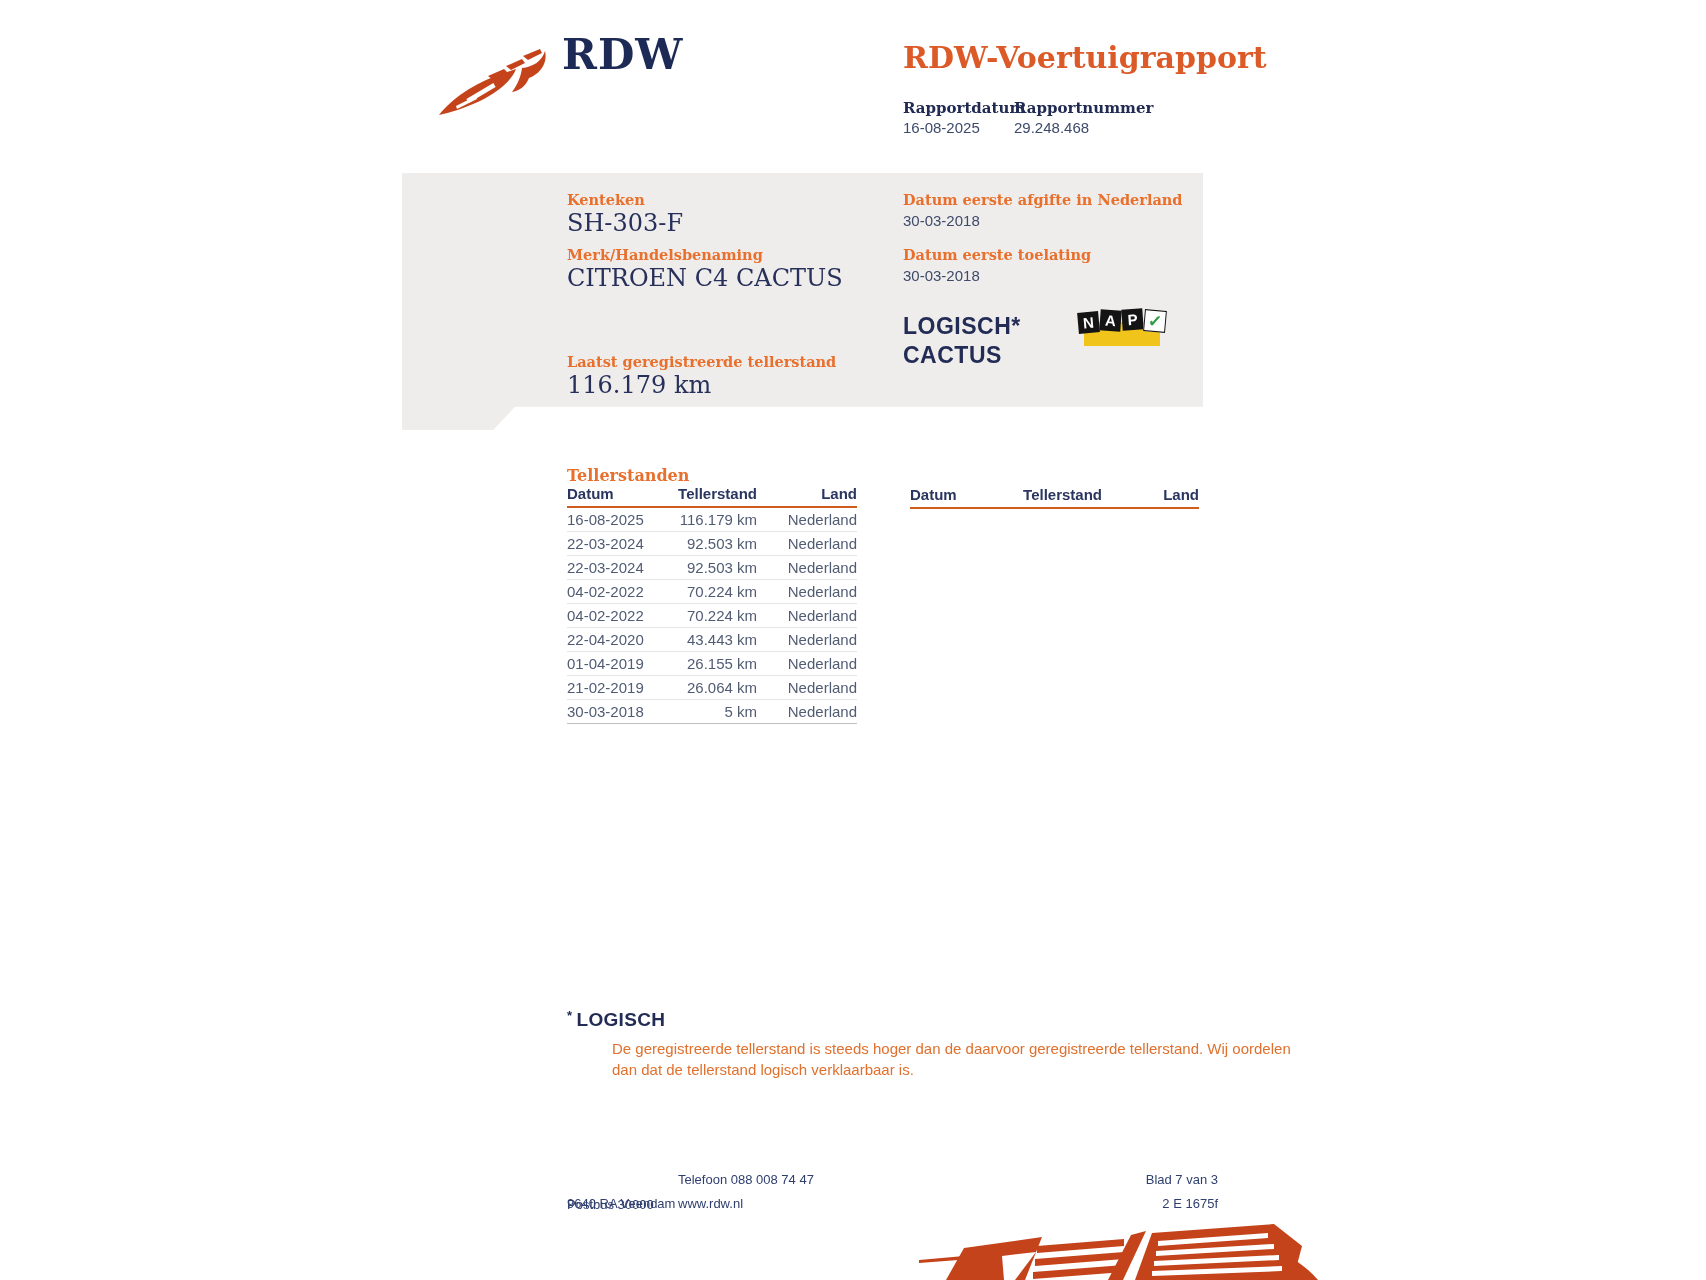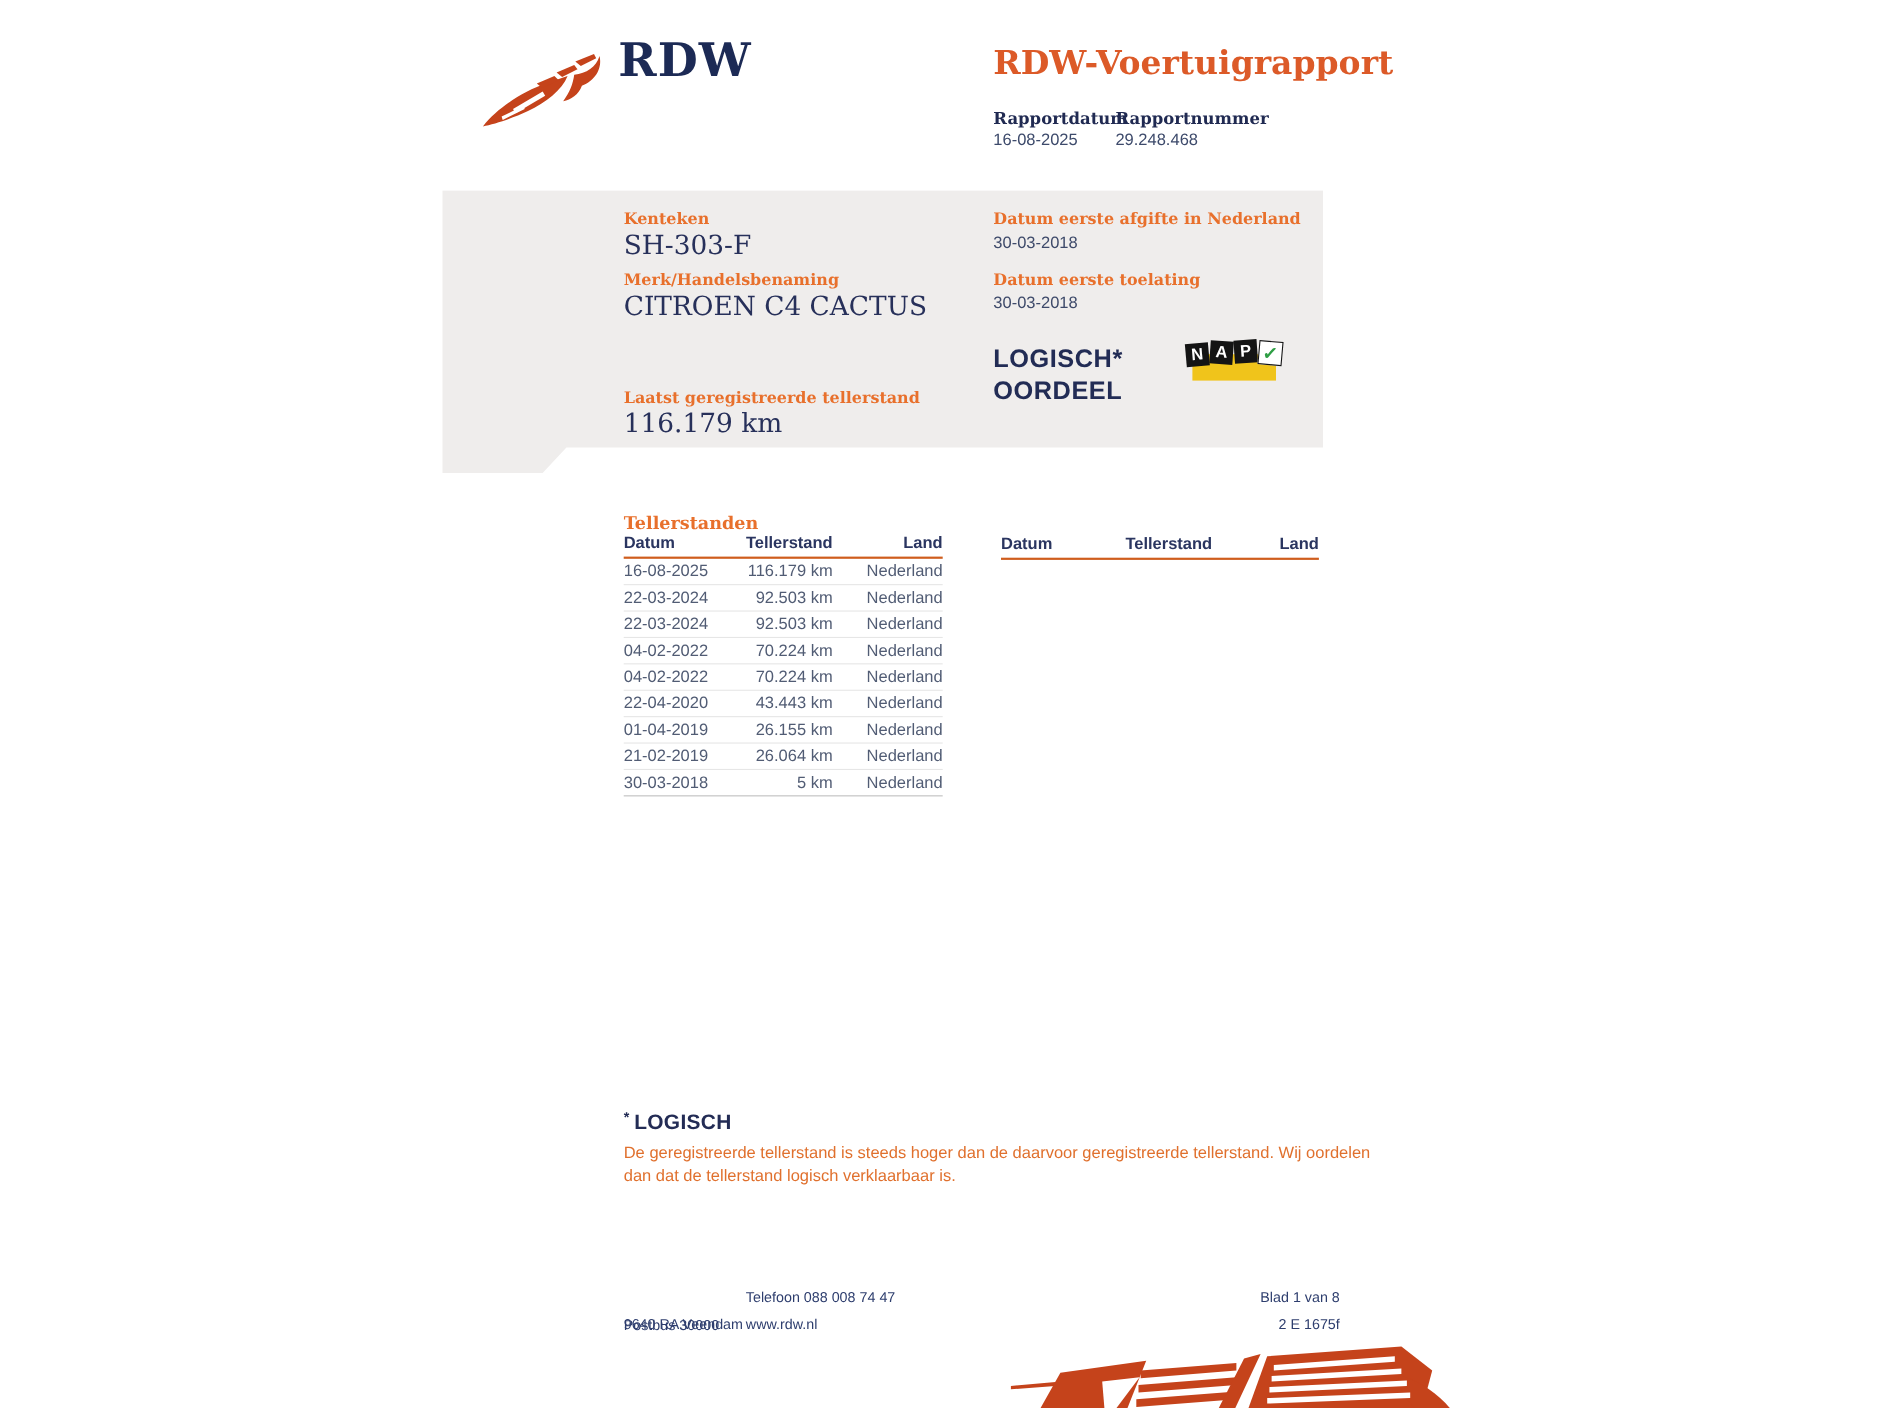--- a/index.html
+++ b/index.html
@@ -42,21 +42,21 @@
             padding-bottom:4px;border-bottom:2px solid #cf5d1d;}
   .tbl-row{display:grid;grid-template-columns:95px 1fr 100px;height:23px;align-items:center;
            color:#515c74;border-bottom:1px solid #e6e6e6;}
   .tbl-row:last-child{border-bottom:1px solid #bfbfbf;}
   .c-right{text-align:right;}
 
   
   .fn-head{color:#232c55;}
   .fn-star{font-size:13px;font-weight:700;vertical-align:6px;}
   .fn-title{font-size:19px;font-weight:700;letter-spacing:.3px;}
-  .fn-text{width:700px;font-size:15px;line-height:21px;color:#e0702d;}
+  .fn-text{width:700px;font-size:15px;line-height:21px;color:#e0702d;margin-left:45px;}
 
   
   .foot{font-size:13px;color:#2e3e6e;}
 </style>
 </head>
 <body>
 
 <div class="page">
 
   <svg class="abs" style="left:436px;top:46px;" width="118" height="74" viewBox="0 0 118 74">
@@ -90,21 +90,21 @@
     <div class="abs slab fld-label" style="left:165px;top:180px;">Laatst geregistreerde tellerstand</div>
     <div class="abs slab fld-value-big" style="left:165px;top:198px;">116.179 km</div>
 
     <div class="abs slab fld-label" style="left:501px;top:18px;">Datum eerste afgifte in Nederland</div>
     <div class="abs sans fld-value" style="left:501px;top:39px;">30-03-2018</div>
 
     <div class="abs slab fld-label" style="left:501px;top:73px;">Datum eerste toelating</div>
     <div class="abs sans fld-value" style="left:501px;top:94px;">30-03-2018</div>
 
     <div class="abs sans verdict" style="left:501px;top:140px;">LOGISCH*</div>
-    <div class="abs sans verdict" style="left:501px;top:169px;">OORDEEL</div>
+    <div class="abs sans verdict" style="left:501px;top:169px;">CACTUS</div>
 
     <div class="abs nap" style="left:676px;top:136px;">
       <div class="yellow"></div>
       <div class="tiles">
         <div class="tile t0">N</div>
         <div class="tile t1">A</div>
         <div class="tile t2">P</div>
         <div class="tile check">✓</div>
       </div>
     </div>
@@ -175,21 +175,21 @@
   <div class="abs sans fn-head" style="left:567px;top:1008px;">
     <span class="fn-star">*</span>
     <span class="fn-title">LOGISCH</span>
   </div>
   <div class="abs sans fn-text" style="left:567px;top:1038px;">De geregistreerde tellerstand is steeds hoger dan de daarvoor geregistreerde tellerstand. Wij oordelen dan dat de tellerstand logisch verklaarbaar is.</div>
 
   <div class="abs sans foot" style="left:567px;top:1172px;margin-top:25px;">Postbus 30000</div>
   <div class="abs sans foot" style="left:567px;top:1196px;">9640 RA Veendam</div>
   <div class="abs sans foot" style="left:678px;top:1172px;">Telefoon 088 008 74 47</div>
   <div class="abs sans foot" style="left:678px;top:1196px;">www.rdw.nl</div>
-  <div class="abs sans foot c-right" style="left:1050px;top:1172px;width:168px;">Blad 1 van 8</div>
+  <div class="abs sans foot c-right" style="left:1050px;top:1172px;width:168px;">Blad 7 van 3</div>
   <div class="abs sans foot c-right" style="left:1050px;top:1196px;width:168px;">2 E 1675f</div>
 
   <svg class="abs" style="left:872px;top:1222px;" width="448" height="58" viewBox="0 0 448 58">
     <g fill="#c5431b">
       <polygon points="47,38 126,31 126,35 47,41"></polygon>
       <polygon points="92,26 170,15 153,58 74,58"></polygon>
       <polygon points="165,24 252,17 252,24 165,31"></polygon>
       <polygon points="163,37 252,30 252,37 163,44"></polygon>
       <polygon points="161,50 252,43 252,50 161,57"></polygon>
       <polygon points="259,13 274,9 251,58 236,58"></polygon>

